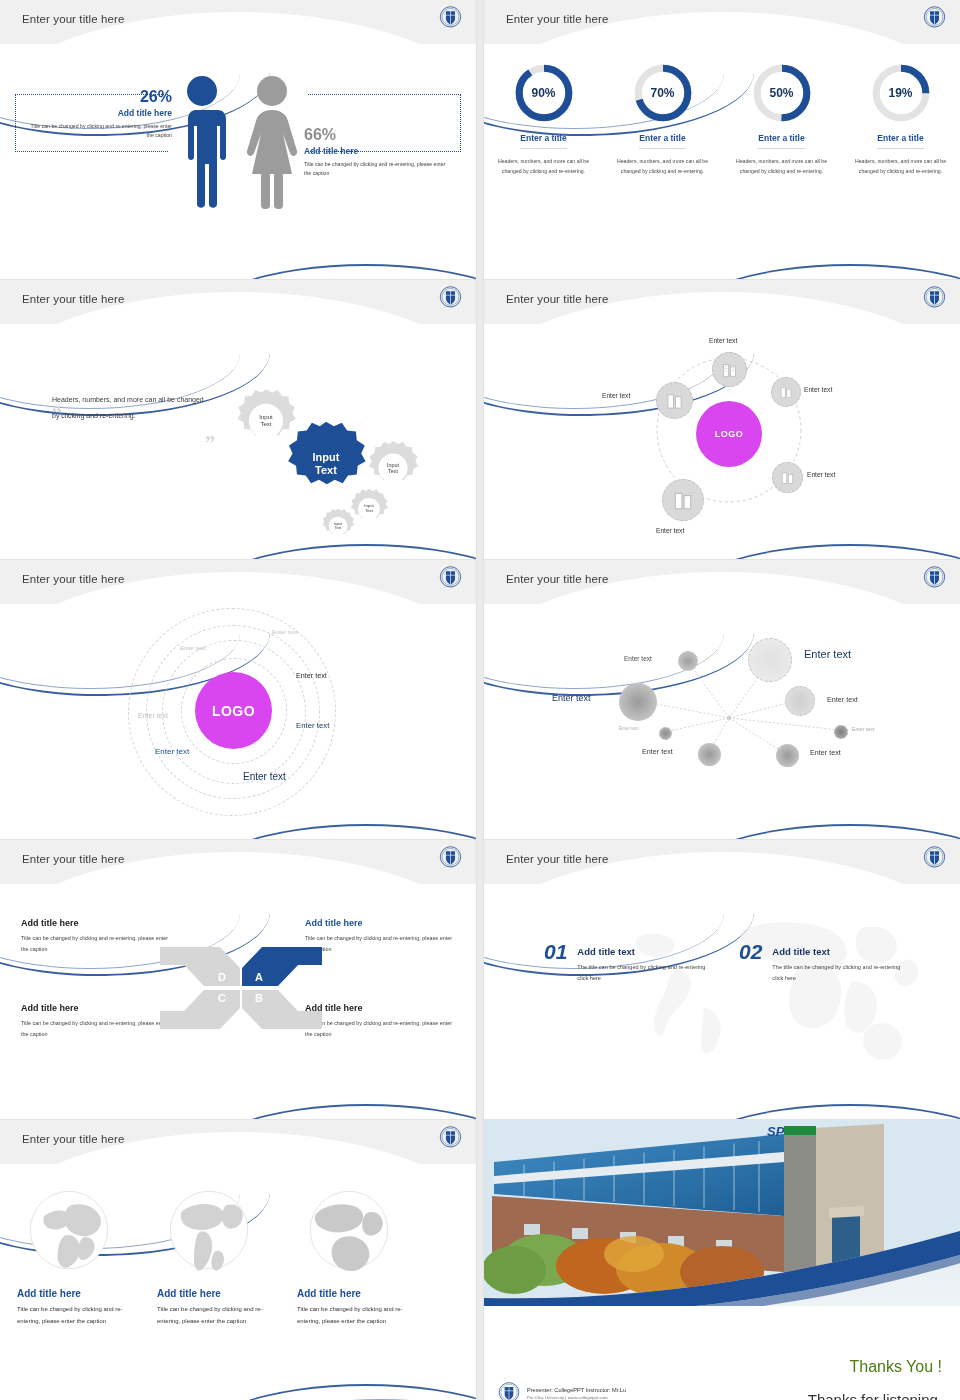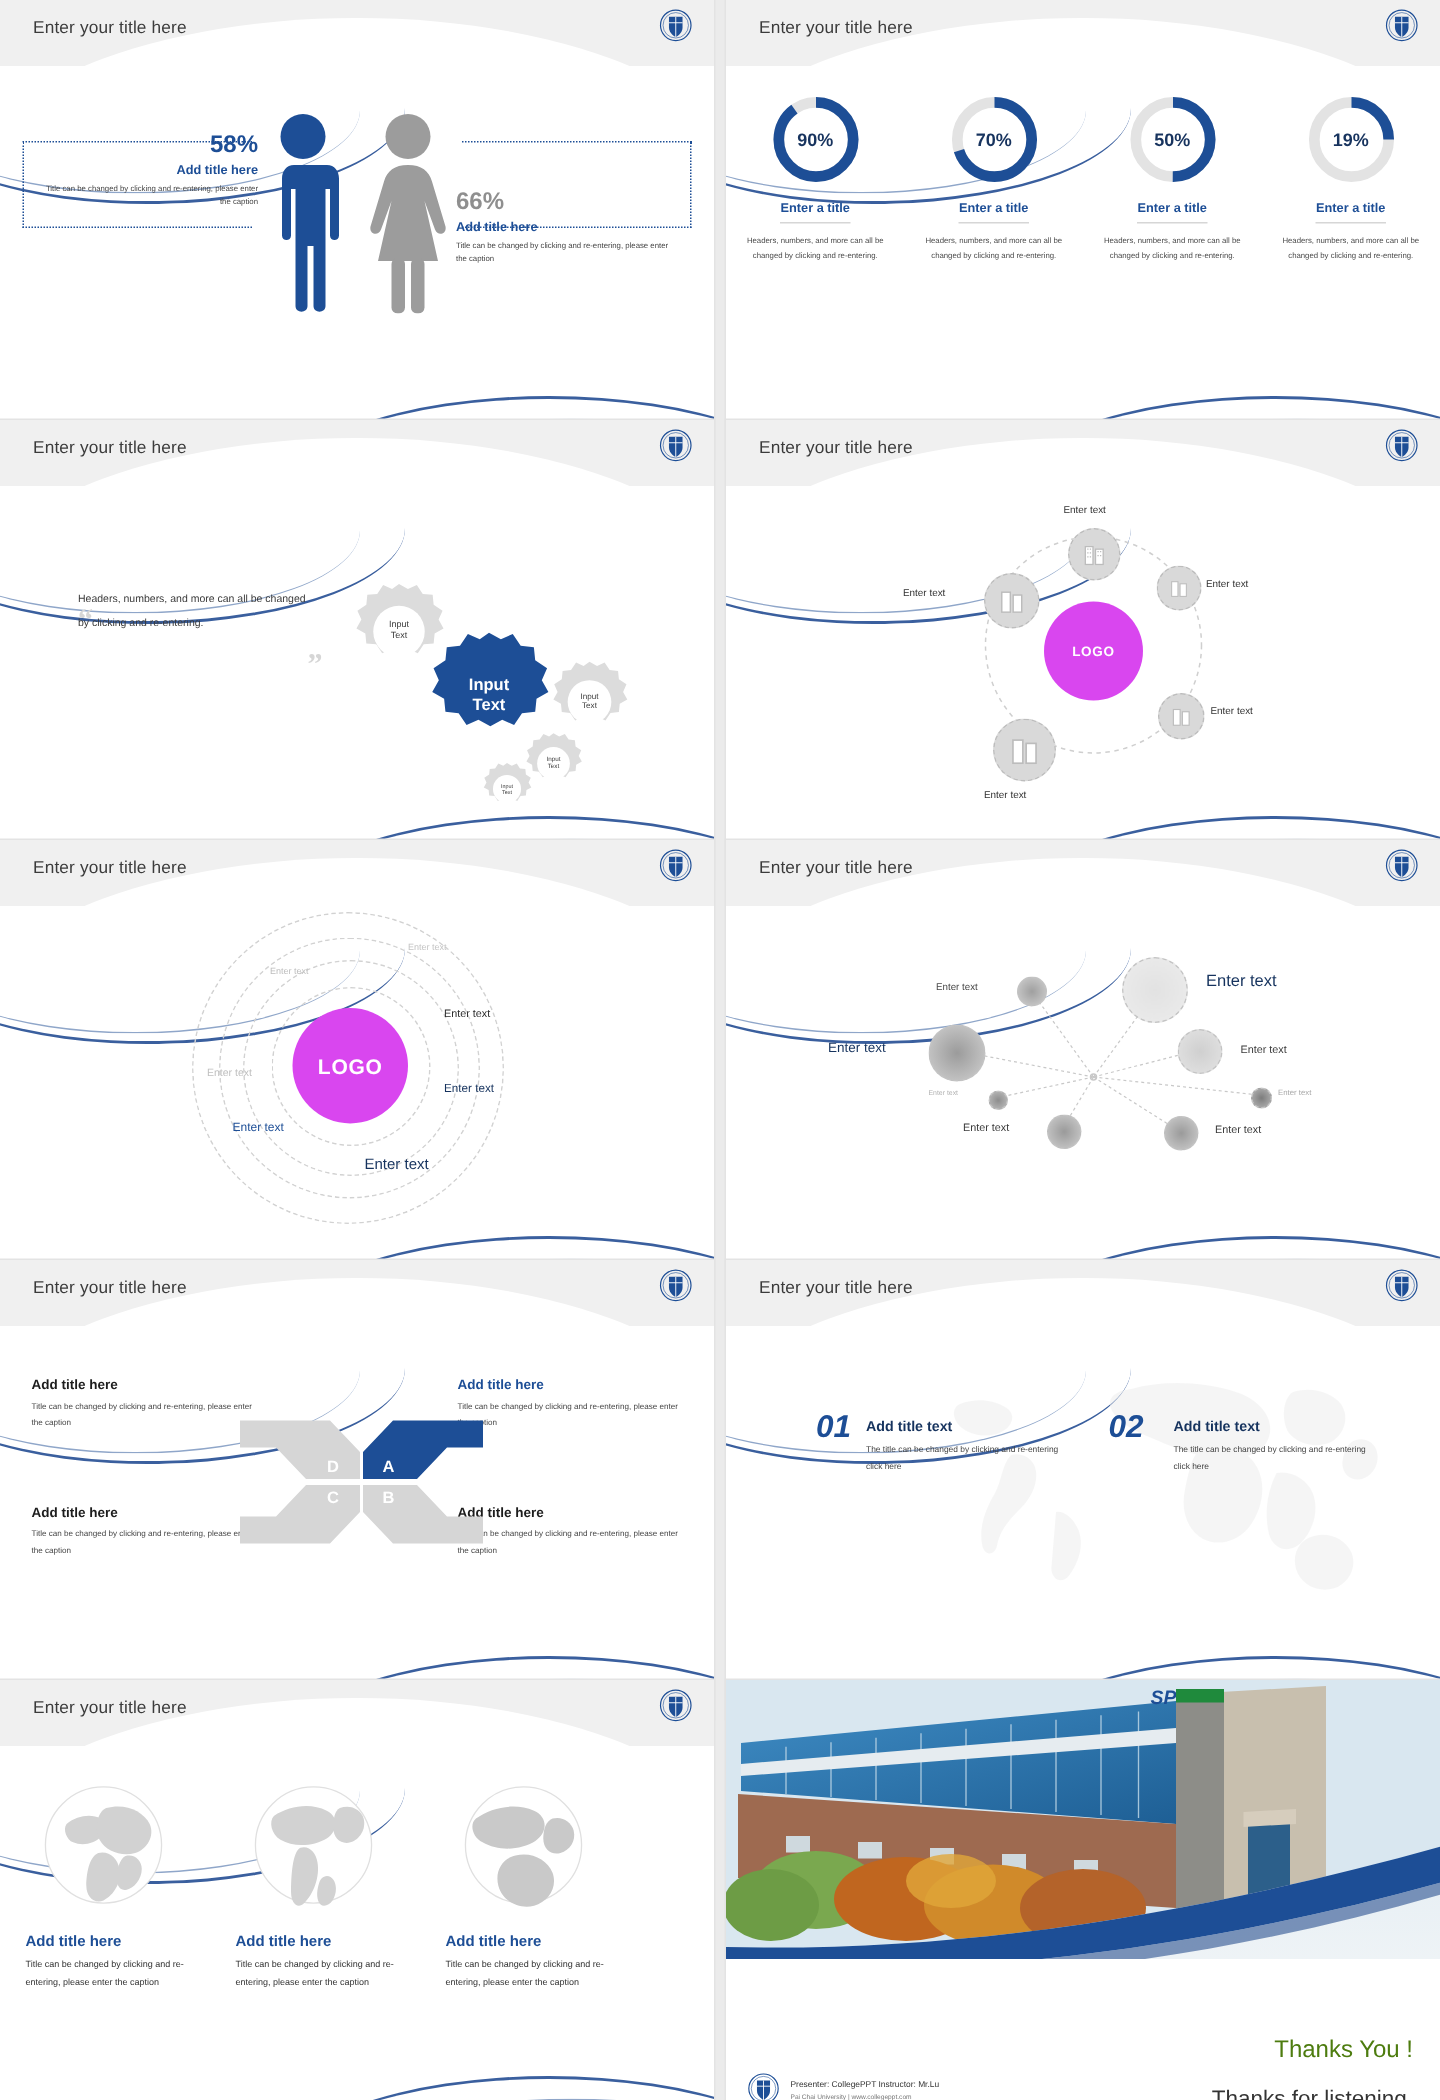--- a/index.html
+++ b/index.html
@@ -95,21 +95,21 @@
           <circle cx="20" cy="21" r="15" fill="none" stroke="#1d4e96" stroke-width=".7"></circle>
           <path d="M12 11h16v13c0 7-8 11-8 11s-8-4-8-11z" fill="#1d4e96"></path>
           <path d="M20 11v24M12 18h16" stroke="#fff" stroke-width="1.1"></path>
         </svg>
 
     <div class="s1-wrap">
       <div class="s1-brk l"></div>
       <div class="s1-brk r"></div>
 
       <div class="s1-side s1-left">
-        <div class="s1-pct blue">58%</div>
+        <div class="s1-pct blue">26%</div>
         <div class="s1-sub">Add title here</div>
         <div class="s1-cap">Title can be changed by clicking and re-entering, please enter the caption</div>
       </div>
 
       <div class="s1-figs">
         <svg width="58" height="135" viewBox="0 0 58 135">
           <circle cx="29" cy="17" r="15" fill="#1d4e96"></circle>
           <path d="M13 36h32c5 0 8 4 8 9v38c0 4-6 4-6 0V52h-3v78c0 5-8 5-8 0V90h-4v40c0 5-8 5-8 0V52h-3v31c0 4-6 4-6 0V45c0-5 3-9 8-9z" fill="#1d4e96"></path>
         </svg>
         <svg width="62" height="135" viewBox="0 0 62 135">
@@ -503,21 +503,21 @@
       </g>
     </svg>
 
     <div style="position:absolute;left:60px;top:100px;display:flex;gap:10px;">
       <div class="s8-num">01</div>
       <div style="width:135px;padding-top:6px;">
         <div class="s8-t">Add title text</div>
         <div class="s8-c">The title can be changed by clicking and re-entering click here</div>
       </div>
     </div>
-    <div style="position:absolute;left:255px;top:100px;display:flex;gap:20px;">
+    <div style="position:absolute;left:255px;top:100px;display:flex;gap:10px;">
       <div class="s8-num">02</div>
       <div style="width:135px;padding-top:6px;">
         <div class="s8-t">Add title text</div>
         <div class="s8-c">The title can be changed by clicking and re-entering click here</div>
       </div>
     </div>
 
     <div class="swoosh-br"></div>
         <div class="swoosh-br2"></div>
     <div class="pagenum">29</div>

